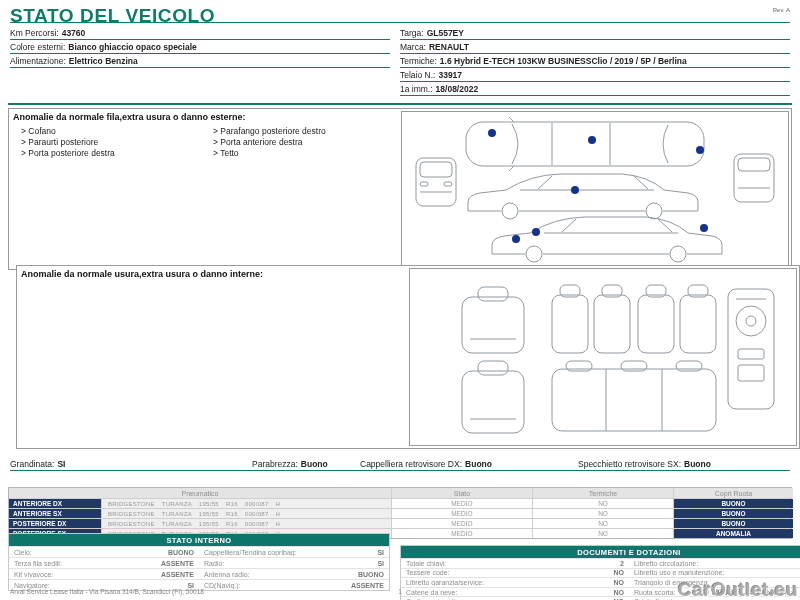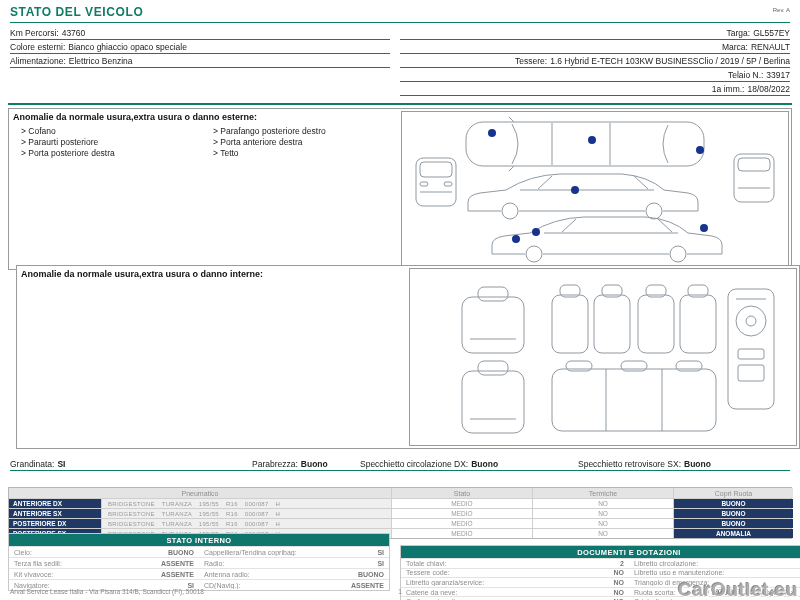--- a/index.html
+++ b/index.html
@@ -2,30 +2,30 @@
 <html><head>
 <meta charset="utf-8">
 <style>
   html,body{margin:0;padding:0;background:#fff;}
   .page{position:relative;width:800px;height:600px;background:#ffffff;
         font-family:"Liberation Sans",sans-serif;color:#222;overflow:hidden;}
 
   
   .topbar{position:absolute;left:10px;right:10px;top:5px;height:17px;
           border-bottom:1px solid #0e7c66;display:flex;justify-content:space-between;align-items:flex-start;}
-  .title{font-size:12px;font-weight:bold;color:#0e7c66;letter-spacing:.6px;}
+  .title{font-size:19px;font-weight:bold;color:#0e7c66;letter-spacing:.6px;}
   .rev{font-size:6px;color:#666;margin-top:2px;}
 
   
   .f-col{position:absolute;top:26px;}
   .f-left{left:10px;width:380px;}
-  .f-right{left:400px;width:390px;text-align:right;}
+  .f-right{left:400px;width:390px;}
   .field{border-bottom:1px solid #0e7c66;padding:2px 0 1px;font-size:8.5px;line-height:10px;}
   .fl{color:#222;}
-  .fv{font-weight:normal;margin-left:3px;}
+  .fv{font-weight:bold;margin-left:3px;}
 
   .thick-rule{position:absolute;left:8px;right:8px;top:103px;height:2px;background:#0e7c66;}
 
   
   .box{position:absolute;left:8px;width:782px;border:1px solid #9a9a9a;background:#fff;}
   .box1{top:108px;height:160px;}
   .box2{top:265px;height:182px;margin-left:8px;}
   .box-heading{position:absolute;left:4px;top:3px;font-size:9px;font-weight:bold;color:#111;}
   .ext-list{position:absolute;left:12px;top:17px;display:flex;font-size:8.5px;line-height:11px;color:#222;}
   .ext-col{width:192px;}
@@ -98,34 +98,34 @@
   </div>
 
   <div class="f-col f-right">
     <div class="field">
       <span class="fl">Targa:</span><span class="fv">GL557EY</span>
     </div>
     <div class="field">
       <span class="fl">Marca:</span><span class="fv">RENAULT</span>
     </div>
     <div class="field">
-      <span class="fl">Tessere:</span><span class="fv">1.6 Hybrid E-TECH 103KW BUSINESSClio / 2019 / 5P / Berlina</span>
+      <span class="fl">Termiche:</span><span class="fv">1.6 Hybrid E-TECH 103KW BUSINESSClio / 2019 / 5P / Berlina</span>
     </div>
     <div class="field">
       <span class="fl">Telaio N.:</span><span class="fv">33917</span>
     </div>
     <div class="field">
       <span class="fl">1a imm.:</span><span class="fv">18/08/2022</span>
     </div>
   </div>
 
   <div class="thick-rule"></div>
 
   <div class="box box1">
-    <div class="box-heading">Anomalie da normale usura,extra usura o danno esterne:</div>
+    <div class="box-heading">Anomalie da normale fila,extra usura o danno esterne:</div>
     <div class="ext-list">
       <div class="ext-col">
         <div>&gt; Cofano</div>
         <div>&gt; Paraurti posteriore</div>
         <div>&gt; Porta posteriore destra</div>
       </div>
       <div class="ext-col">
         <div>&gt; Parafango posteriore destro</div>
         <div>&gt; Porta anteriore destra</div>
         <div>&gt; Tetto</div>
@@ -215,21 +215,21 @@
   </div>
 
   <div class="cond-row cond1">
     <span class="cond-item ci1">
       <span class="cl">Grandinata:</span><span class="cv">SI</span>
     </span>
     <span class="cond-item ci2">
       <span class="cl">Parabrezza:</span><span class="cv">Buono</span>
     </span>
     <span class="cond-item ci3">
-      <span class="cl">Specchietto circolazione DX:</span><span class="cv">Buono</span>
+      <span class="cl">Cappelliera retrovisore DX:</span><span class="cv">Buono</span>
     </span>
     <span class="cond-item ci4">
       <span class="cl">Specchietto retrovisore SX:</span><span class="cv">Buono</span>
     </span>
   </div>
   <div class="cond-row cond2">
     <span class="cond-item ci1">
       <span class="cl">Blocchetto chiavi:</span><span class="cv">Buono</span>
     </span>
   </div>

